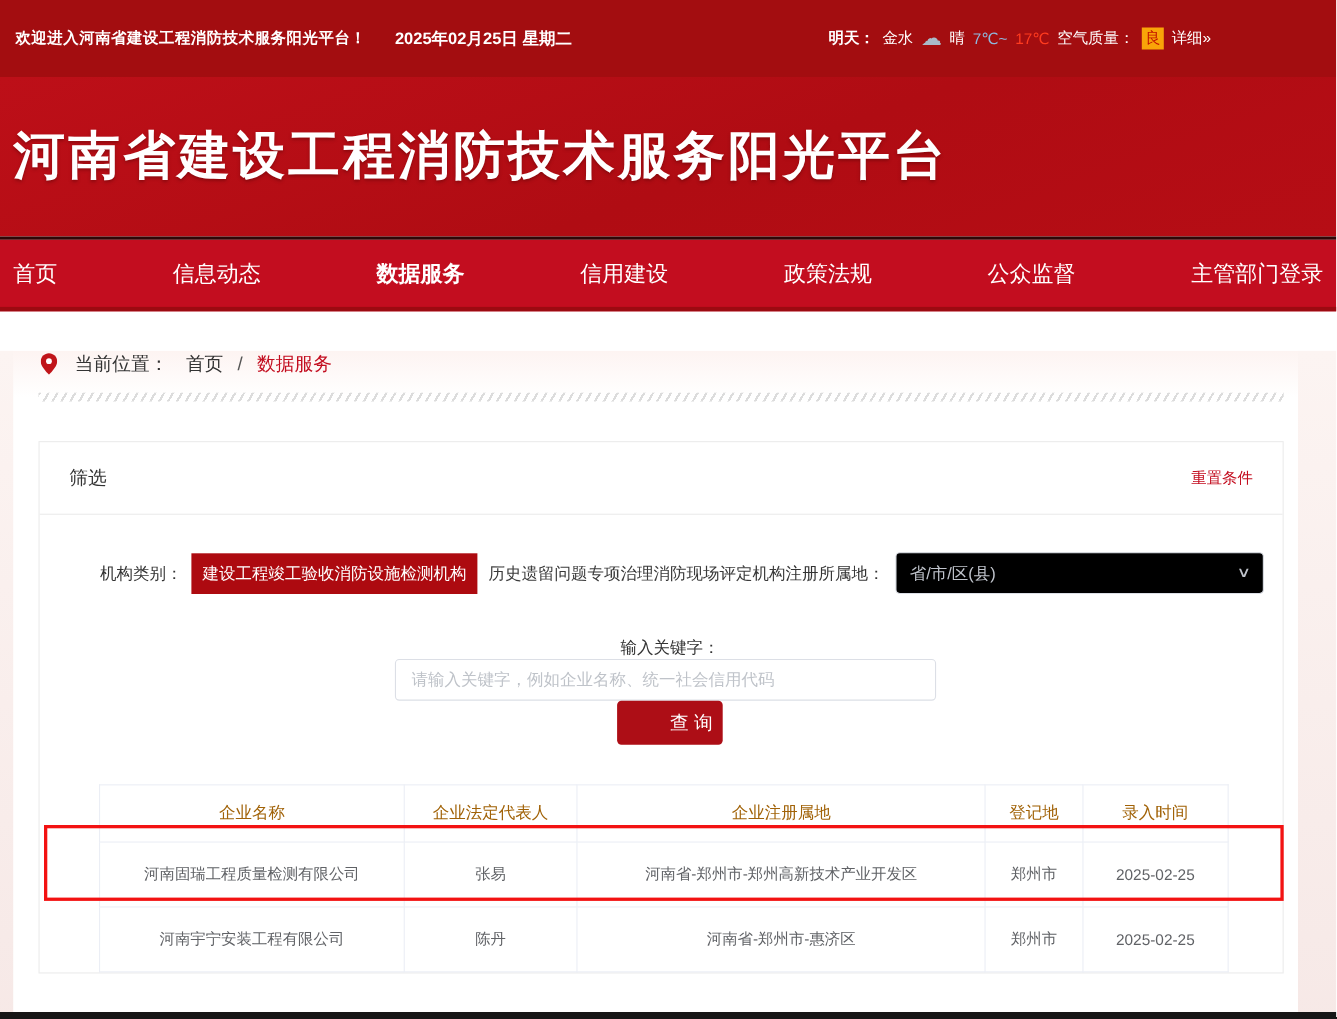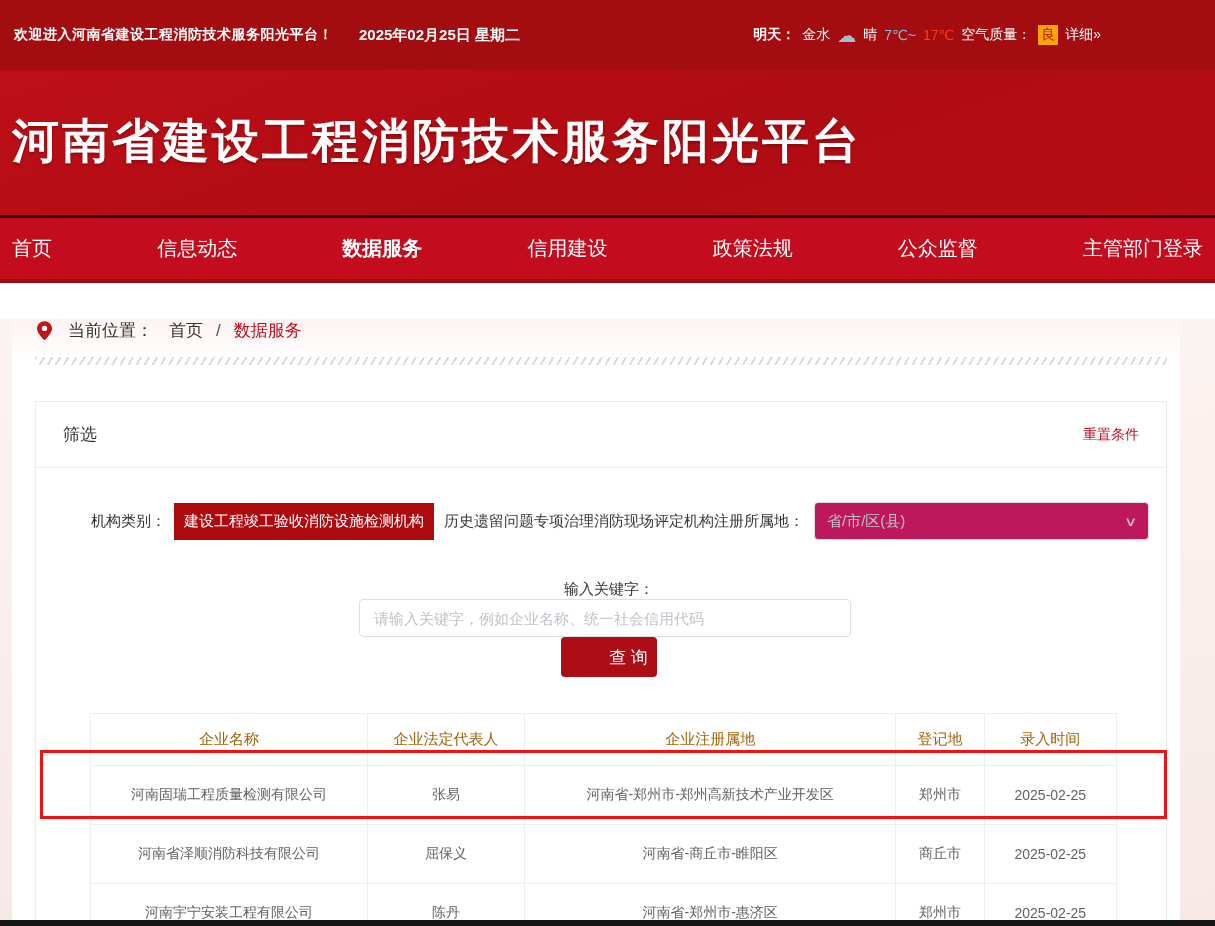--- a/index.html
+++ b/index.html
@@ -50,21 +50,21 @@
   .panel-title { font-size:17px; color:#333; }
   .reset-link { margin-left:auto; font-size:14px; color:#c30d1f; cursor:pointer; }
 
   .panel-body { padding:34px 24px 0 24px; }
   .frow { display:flex; align-items:center; }
   .flabel { width:106px; text-align:right; font-size:15px; color:#333; flex-shrink:0; white-space:nowrap; }
   .cat-badge { margin-left:8px; background:#ad0a10; color:#fff; font-size:15px; padding:9px 10px; cursor:pointer; white-space:nowrap; }
   .cat-plain { margin-left:10px; font-size:15px; color:#3a3a3a; cursor:pointer; white-space:nowrap; }
   .region-group { margin-left:auto; display:flex; align-items:center; }
   .select-box { width:335px; height:38px; border:1px solid #dcdfe6; border-radius:4px; margin-left:10px;
-                display:flex; align-items:center; padding:0 12px; color:#c0c4cc; font-size:15px; cursor:pointer; background:#be185d; }
+                display:flex; align-items:center; padding:0 12px; color:#c0c4cc; font-size:15px; cursor:pointer; background:#000000; }
   .chevron { margin-left:auto; color:#c0c4cc; font-size:13px; transform:scaleX(1.4); }
 
   .frow2 { margin-top:40px;flex-direction:column; }
   .kw-input { width:492px; height:38px; border:1px solid #dcdfe6; border-radius:4px; margin-left:8px;
               padding:0 14px; font-size:15px; color:#333; outline:none; font-family:inherit; }
   .kw-input::placeholder { color:#bfc3c9; }
   .search-btn { margin-left:15px; width:96px; height:40px; background:#ad0e16; color:#ffffff; border:none;
                 border-radius:4px; font-size:17px; cursor:pointer; font-family:inherit; white-space:pre;padding-left:40px; }
 
   .table-wrap { margin:36px 25px 0 30px; }
@@ -180,27 +180,20 @@
               </thead>
             <tbody id="tbody">
                 <tr>
                   <td>河南固瑞工程质量检测有限公司</td>
                   <td>张易</td>
                   <td>河南省-郑州市-郑州高新技术产业开发区</td>
                   <td>郑州市</td>
                   <td>2025-02-25</td>
                 </tr>
                 <tr>
-                  <td>河南省泽顺消防科技有限公司</td>
-                  <td>屈保义</td>
-                  <td>河南省-商丘市-睢阳区</td>
-                  <td>商丘市</td>
-                  <td>2025-02-25</td>
-                </tr>
-                <tr>
                   <td>河南宇宁安装工程有限公司</td>
                   <td>陈丹</td>
                   <td>河南省-郑州市-惠济区</td>
                   <td>郑州市</td>
                   <td>2025-02-25</td>
                 </tr>
               </tbody>
           </table>
         </div>
 

